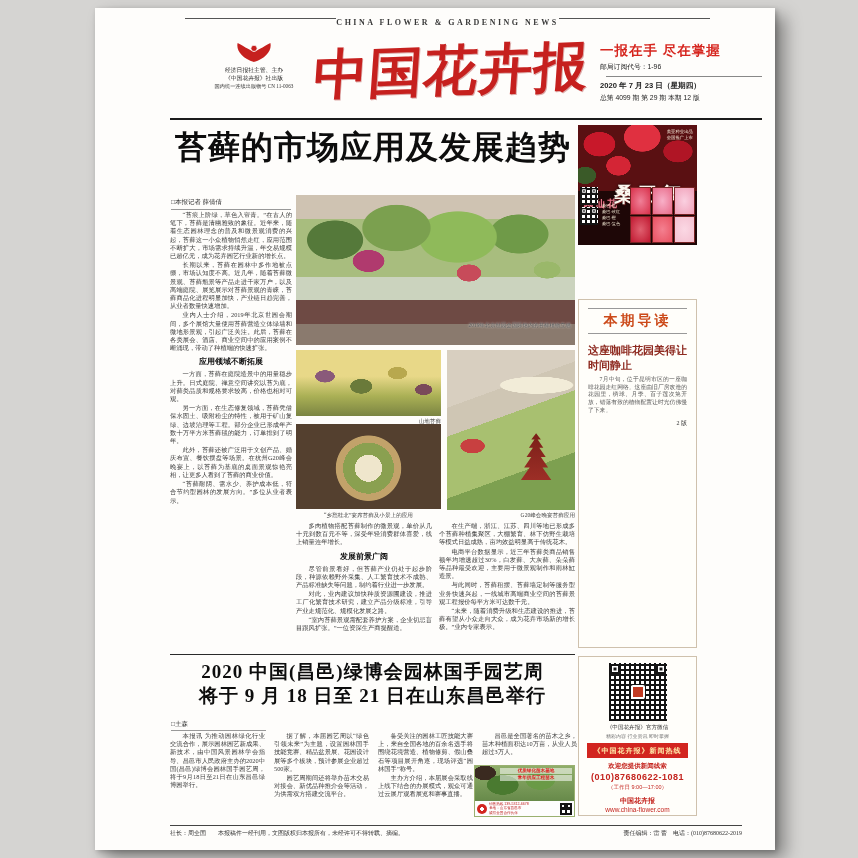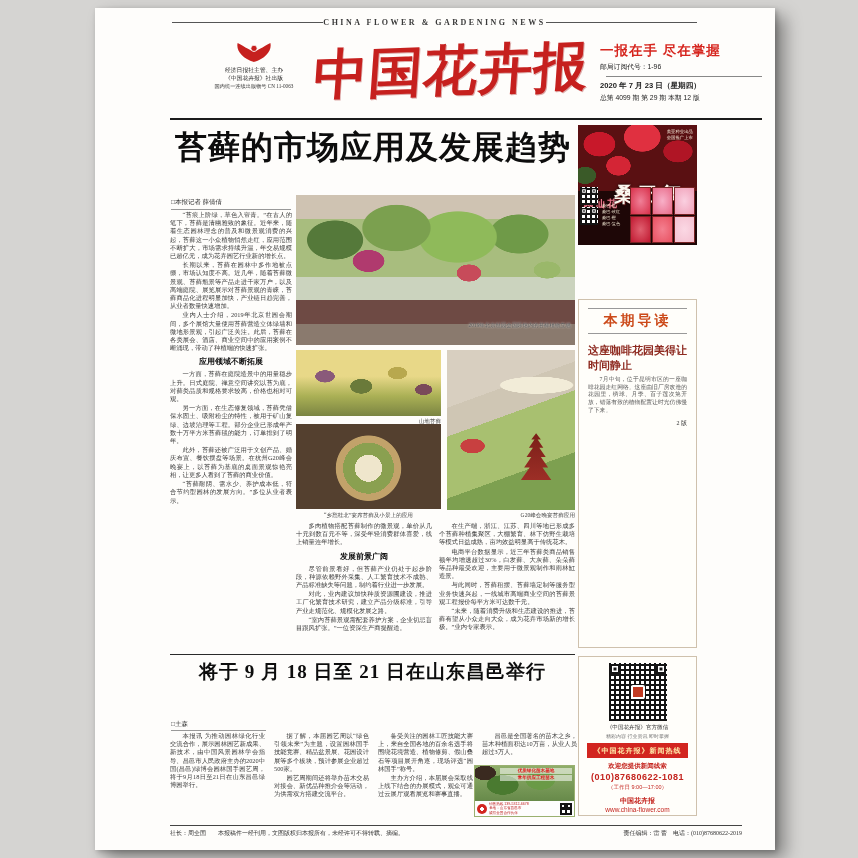--- a/index.html
+++ b/index.html
@@ -2,21 +2,21 @@
 <html><head>
 <meta charset="utf-8">
 <style>
   * { margin:0; padding:0; box-sizing:border-box; }
   html,body { width:858px; height:858px; }
   body { background:#d5d4d2; font-family:"Liberation Sans", sans-serif; position:relative; overflow:hidden; }
   .paper { position:absolute; left:95px; top:8px; width:680px; height:842px; background:#fefdfb;
            box-shadow:10px 8px 16px rgba(0,0,0,.38), 2px 2px 5px rgba(0,0,0,.22); }
 
   
-  .engline { position:absolute; left:77px; top:10px; width:525px; display:flex; align-items:center; gap:0; }
+  .engline { position:absolute; left:90px; top:10px; width:525px; display:flex; gap:0; }
   .engline .rule { flex:1; height:1px; background:#555; }
   .engtext { font-family:"Liberation Serif", serif; font-size:8px; font-weight:bold; letter-spacing:2.5px; color:#3a3a3a; white-space:nowrap; }
 
   .logo-block { position:absolute; left:116px; top:32px; width:86px; text-align:center; }
   .emblem { width:40px; height:24px; display:block; margin:0 auto 2px; }
   .publine { font-size:5.8px; line-height:8px; color:#222; font-family:"Liberation Serif", serif; }
   .publine.small { font-size:5.2px; color:#333; }
 
   .np-title { position:absolute; left:206px; top:20px; width:300px; height:88px; text-align:center;
               font-family:"DejaVu Serif", serif; font-weight:bold; font-size:54px; line-height:84px;
@@ -250,20 +250,21 @@
 
   <div class="col col3">
     <p class="p">在生产端，浙江、江苏、四川等地已形成多个苔藓种植集聚区，大棚繁育、林下仿野生栽培等模式日益成熟，亩均效益明显高于传统花木。</p>
     <p class="p">电商平台数据显示，近三年苔藓类商品销售额年均增速超过30%，白发藓、大灰藓、朵朵藓等品种最受欢迎，主要用于微景观制作和雨林缸造景。</p>
     <p class="p">与此同时，苔藓租摆、苔藓墙定制等服务型业务快速兴起，一线城市高端商业空间的苔藓景观工程报价每平方米可达数千元。</p>
     <p class="p">“未来，随着消费升级和生态建设的推进，苔藓有望从小众走向大众，成为花卉市场新的增长极。”业内专家表示。</p>
   </div>
 
   <div class="divider2"></div>
   <div class="headline2">
+    <div>2020 中国(昌邑)绿博会园林国手园艺周</div>
     <div>将于 9 月 18 日至 21 日在山东昌邑举行</div>
   </div>
   <div class="byline2">□土森</div>
 
   <div class="bcol bcol1">
     <p class="p">本报讯 为推动园林绿化行业交流合作，展示园林园艺新成果、新技术，由中国风景园林学会指导、昌邑市人民政府主办的2020中国(昌邑)绿博会园林国手园艺周，将于9月18日至21日在山东昌邑绿博园举行。</p>
   </div>
   <div class="bcol bcol2">
     <p class="p">据了解，本届园艺周以“绿色引领未来”为主题，设置园林国手技能竞赛、精品盆景展、花园设计展等多个板块，预计参展企业超过500家。</p>
     <p class="p">园艺周期间还将举办苗木交易对接会、新优品种推介会等活动，为供需双方搭建交流平台。</p>

